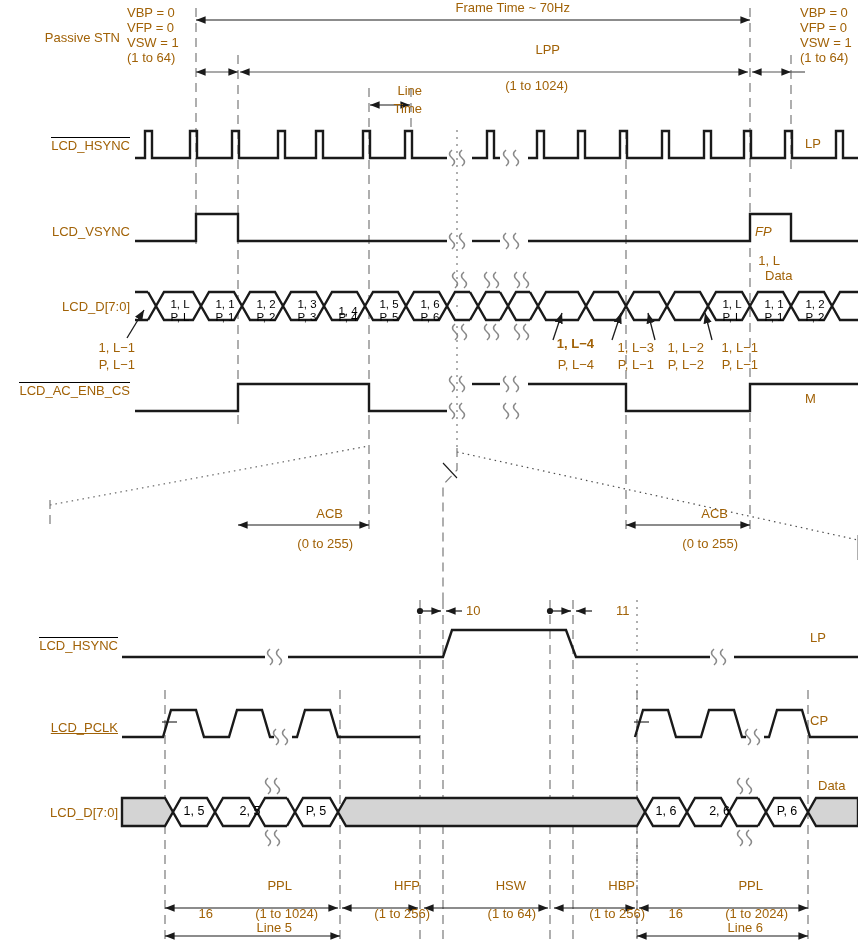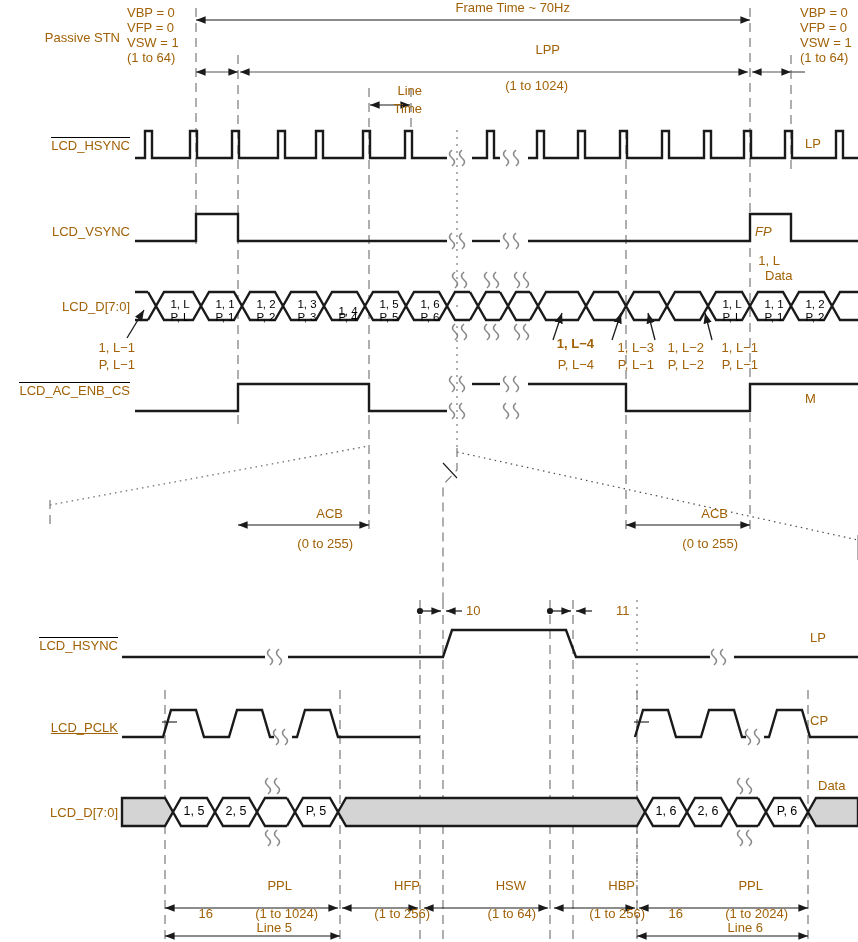--- a/index.html
+++ b/index.html
@@ -351,24 +351,24 @@
   <div class="lbl r" style="left:0px;top:805px;width:118px;">LCD_D[7:0]</div>
 
   <div class="lbl" style="left:810px;top:630px;">LP</div>
   <div class="lbl" style="left:810px;top:713px;">CP</div>
   <div class="lbl" style="left:818px;top:778px;">Data</div>
 
   <div class="lbl" style="left:466px;top:603px;">10</div>
   <div class="lbl" style="left:616px;top:603px;">11</div>
 
   <div class="hex-t" style="left:172px;top:806px;width:44px;font-size:12.5px;">1, 5</div>
-  <div class="hex-t" style="left:214px;top:806px;width:44px;font-size:12.5px;">2, 5</div>
+  <div class="hex-t" style="left:214px;top:806px;width:44px;font-size:12.5px;padding-left:14px;">2, 5</div>
   <div class="hex-t" style="left:294px;top:806px;width:44px;font-size:12.5px;">P, 5</div>
   <div class="hex-t" style="left:644px;top:806px;width:44px;font-size:12.5px;">1, 6</div>
-  <div class="hex-t" style="left:686px;top:806px;width:44px;font-size:12.5px;">2, 6</div>
+  <div class="hex-t" style="left:686px;top:806px;width:44px;font-size:12.5px;text-align:right;">2, 6</div>
   <div class="hex-t" style="left:765px;top:806px;width:44px;font-size:12.5px;">P, 6</div>
 
   <div class="lbl c" style="left:212px;top:878px;width:80px;">PPL</div>
   <div class="lbl c" style="left:185px;top:906px;width:28px;">16</div>
   <div class="lbl c" style="left:218px;top:906px;width:100px;">(1 to 1024)</div>
 
   <div class="lbl c" style="left:340px;top:878px;width:80px;">HFP</div>
   <div class="lbl c" style="left:330px;top:906px;width:100px;">(1 to 256)</div>
 
   <div class="lbl c" style="left:446px;top:878px;width:80px;">HSW</div>

